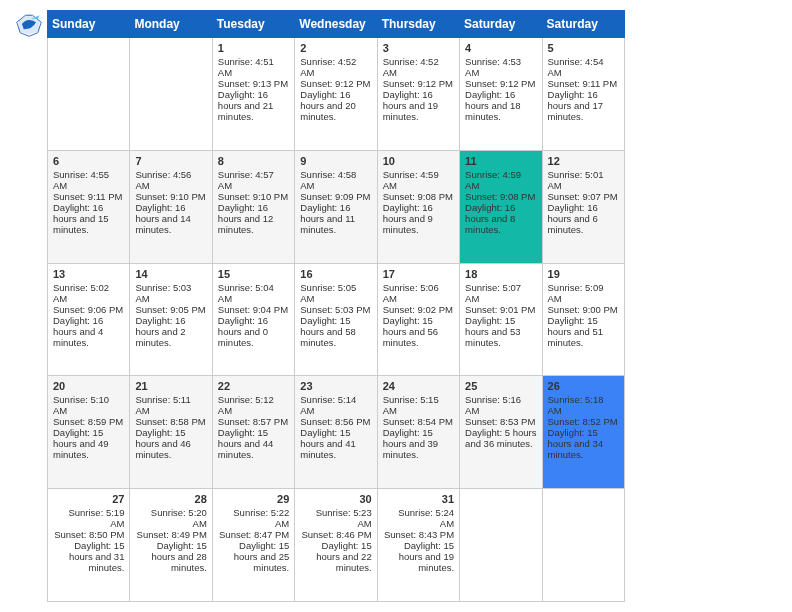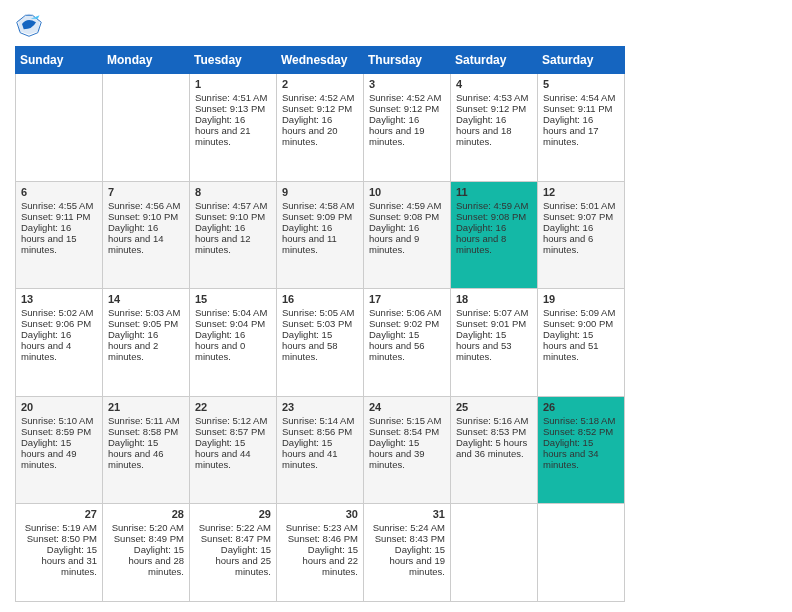--- a/index.html
+++ b/index.html
@@ -8,21 +8,21 @@
       background: #fff;
       width: 792px;
       height: 612px;
       overflow: hidden;
     }
     .page {
       width: 640px;
       height: 612px;
       padding: 10px 15px;
       display: flex;
-      flex-direction: column;
+      flex-direction: row;
     }
     .header {
       display: flex;
       justify-content: space-between;
       align-items: flex-start;
       margin-bottom: 8px;
     }
     .logo {
       display: flex;
       align-items: center;
@@ -282,21 +282,21 @@
             <div>Sunrise: 5:15 AM</div>
             <div>Sunset: 8:54 PM</div>
             <div>Daylight: 15 hours and 39 minutes.</div>
           </td>
           <td style="background: rgb(245, 245, 245);">
             <span class="day-num">25</span>
             <div>Sunrise: 5:16 AM</div>
             <div>Sunset: 8:53 PM</div>
             <div>Daylight: 5 hours and 36 minutes.</div>
           </td>
-          <td style="background: #14b8a6;">
+          <td style="background: #3b82f6;">
             <span class="day-num">26</span>
             <div>Sunrise: 5:18 AM</div>
             <div>Sunset: 8:52 PM</div>
             <div>Daylight: 15 hours and 34 minutes.</div>
           </td>
         </tr>
         <tr>
           <td>
             <span class="day-num">27</span>
             <div>Sunrise: 5:19 AM</div>

